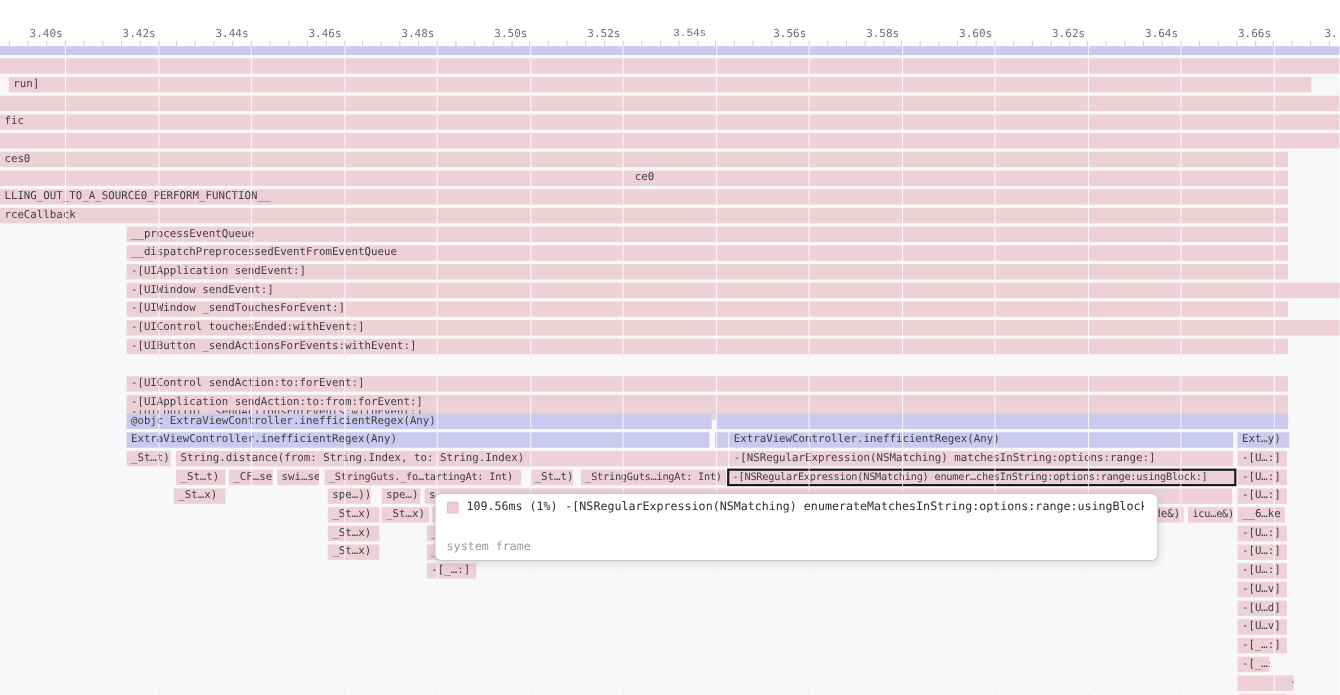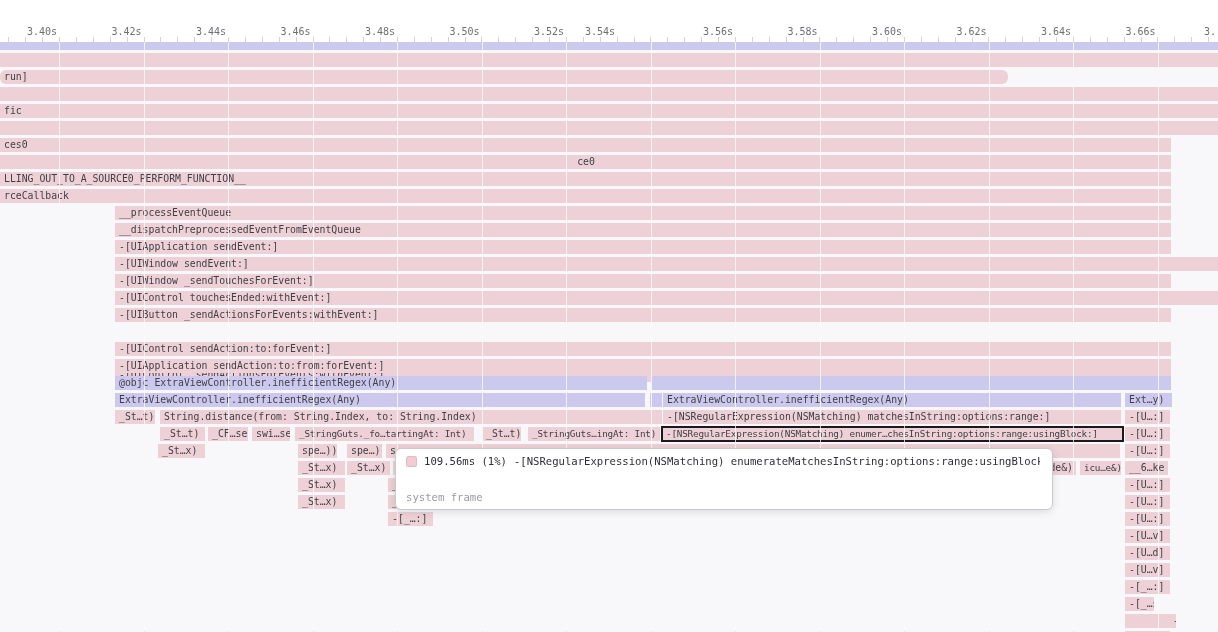--- a/index.html
+++ b/index.html
@@ -52,21 +52,21 @@
   <div id="chart-bg"></div>
 
   <div id="ruler">
       <div class="rlabel" style="left: 57px;">3.40s</div>
       <div class="rlabel" style="left: 141.5px;">3.42s</div>
       <div class="rlabel" style="left: 226px;">3.44s</div>
       <div class="rlabel" style="left: 310.5px;">3.46s</div>
       <div class="rlabel" style="left: 395px;">3.48s</div>
       <div class="rlabel" style="left: 479.5px;">3.50s</div>
       <div class="rlabel" style="left: 564px;">3.52s</div>
-      <div class="rlabel" style="left: 615px;">3.54s</div>
+      <div class="rlabel" style="left: 642px; font-family: Liberation Mono, monospace;">3.54s</div>
       <div class="rlabel" style="left: 733px;">3.56s</div>
       <div class="rlabel" style="left: 817.5px;">3.58s</div>
       <div class="rlabel" style="left: 902px;">3.60s</div>
       <div class="rlabel" style="left: 986.5px;">3.62s</div>
       <div class="rlabel" style="left: 1071px;">3.64s</div>
       <div class="rlabel" style="left: 1155.5px;">3.66s</div>
       <div class="rlabel" style="left: 1204px; transform: none;">3.</div>
       <div class="tick" style="left: 8px;"></div>
       <div class="tick" style="left: 25px;"></div>
       <div class="tick" style="left: 42px;"></div>
@@ -152,21 +152,21 @@
       <div class="gridline" style="left: 735px;"></div>
       <div class="gridline" style="left: 820px;"></div>
       <div class="gridline" style="left: 904px;"></div>
       <div class="gridline" style="left: 989px;"></div>
       <div class="gridline" style="left: 1073px;"></div>
       <div class="gridline" style="left: 1158px;"></div>
     </div>
   <div id="bars">
       <div class="seg purple" style="left: 0px; width: 1218px; top: 42px; height: 8px;"></div>
       <div class="seg" style="left: 0px; width: 1218px; top: 53px;"></div>
-      <div class="seg" style="left: 0px; width: 1008px; top: 70px; border-radius: 6px;">run]</div>
+      <div class="seg" style="left: 8px; width: 1184px; top: 70px;">run]</div>
       <div class="seg" style="left: 0px; width: 1218px; top: 87px;"></div>
       <div class="seg" style="left: 0px; width: 1218px; top: 104px;">fic</div>
       <div class="seg" style="left: 0px; width: 1218px; top: 121px;"></div>
       <div class="seg" style="left: 0px; width: 1171px; top: 138px;">ces0</div>
       <div class="seg" style="left: 0px; width: 1171px; top: 155px; text-align: center;">ce0</div>
       <div class="seg" style="left: 0px; width: 1171px; top: 172px;">LLING_OUT_TO_A_SOURCE0_PERFORM_FUNCTION__</div>
       <div class="seg" style="left: 0px; width: 1171px; top: 189px;">rceCallback</div>
       <div class="seg" style="left: 115px; width: 1056px; top: 206px;">__processEventQueue</div>
       <div class="seg" style="left: 115px; width: 1056px; top: 223px;">__dispatchPreprocessedEventFromEventQueue</div>
       <div class="seg" style="left: 115px; width: 1056px; top: 240px;">-[UIApplication sendEvent:]</div>

